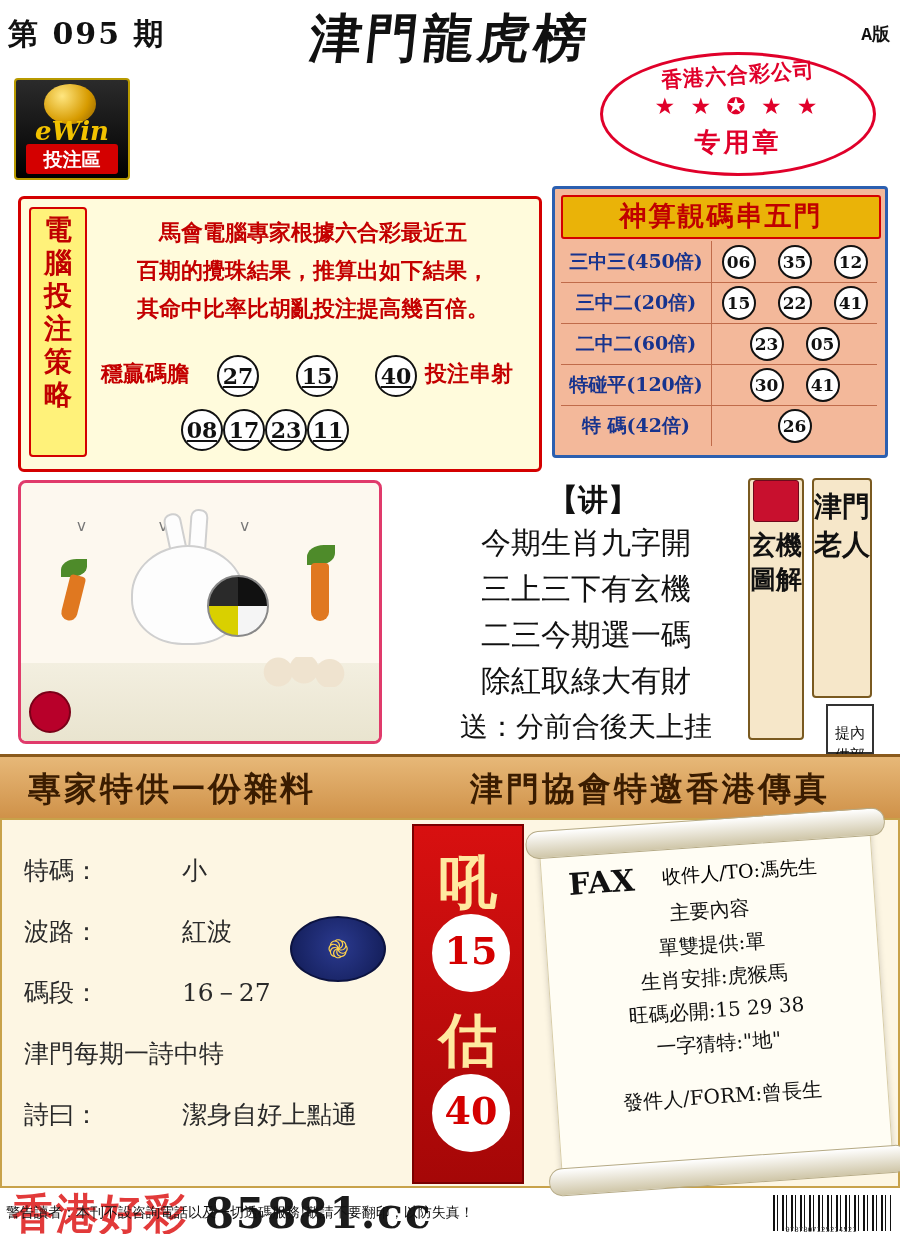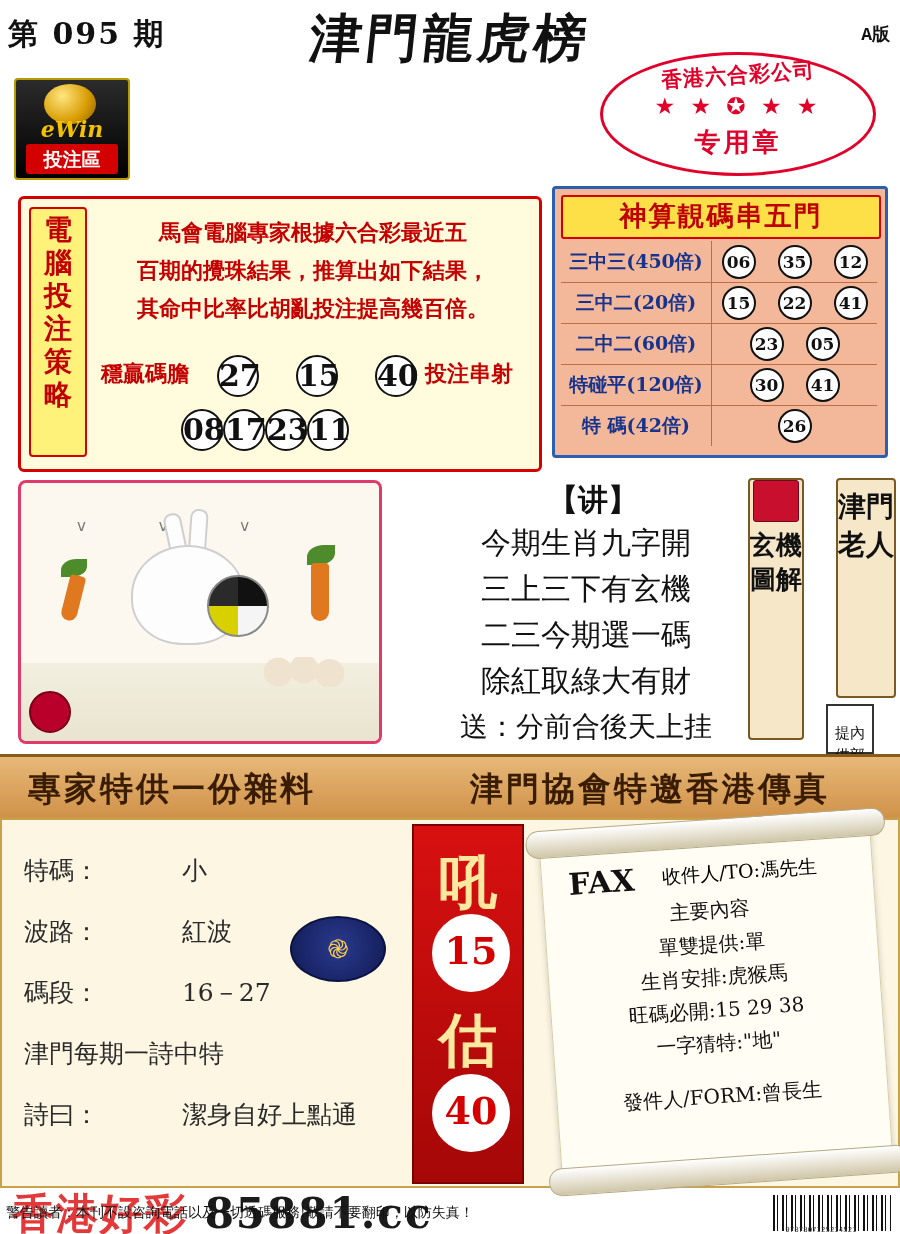--- a/index.html
+++ b/index.html
@@ -44,21 +44,21 @@
     position:absolute;left:14px;top:78px;width:112px;height:98px;
     background:linear-gradient(#2b2b2b,#000);border:2px solid #b89a00;border-radius:4px;
     overflow:hidden;
   }
   .ewin .ball{
     position:absolute;left:28px;top:4px;width:52px;height:40px;border-radius:50%;
     background:radial-gradient(circle at 35% 30%,#ffe680,#d79b00 60%,#8a5c00);
   }
   .ewin .word{
     position:absolute;left:0;top:36px;width:100%;text-align:center;color:#f2c200;
-    font-size:22px;font-weight:bold;font-family:"DejaVu Serif", serif;font-style:italic;
+    font-size:26px;font-weight:bold;font-family:"DejaVu Serif", serif;font-style:italic;
   }
   .ewin .sub{
     position:absolute;left:10px;top:64px;width:92px;height:30px;background:#d40000;
     color:#fff;font-size:19px;font-weight:bold;text-align:center;line-height:30px;
     font-family:"DejaVu Serif", serif;border-radius:3px;
   }
 
   
   .strategy{
     position:absolute;left:18px;top:196px;width:518px;height:270px;
@@ -79,34 +79,35 @@
     position:absolute;left:80px;top:160px;color:#c40000;font-size:22px;font-weight:bold;
     font-family:"DejaVu Serif", serif;
   }
   .strategy .rowlabel-r{
     position:absolute;left:404px;top:160px;color:#c40000;font-size:22px;font-weight:bold;
     font-family:"DejaVu Serif", serif;
   }
   .ball-n{
     display:inline-block;width:38px;height:38px;border-radius:50%;
     border:2px solid #111;background:#fff;color:#111;
-    font-size:30px;font-weight:bold;text-align:center;line-height:38px;
-    font-family:"DejaVu Serif", serif;
+    font-size:22px;font-weight:bold;text-align:center;line-height:38px;
+    font-family:"DejaVu Serif", serif;
+    text-decoration:underline;
   }
   .strategy .row1{position:absolute;left:196px;top:156px;width:200px;display:flex;justify-content:space-between;}
   .strategy .row2{position:absolute;left:160px;top:210px;width:270px;display:flex;}
 
   
   .rtable{
     position:absolute;left:552px;top:186px;width:330px;height:266px;
     background:#f3b89a;border:3px solid #2b5fb0;border-radius:4px;
   }
   .rtable .thead{
     position:absolute;left:6px;top:6px;width:316px;height:40px;
-    background:#fde047;border:2px solid #d40000;border-radius:3px;
+    background:#eab308;border:2px solid #d40000;border-radius:3px;
     color:#c00000;font-size:27px;font-weight:bold;text-align:center;line-height:38px;
     font-family:"DejaVu Serif", serif;letter-spacing:2px;
   }
   .rtable .tr{
     position:absolute;left:6px;width:316px;height:41px;
     border-bottom:1px solid #c06b4a;display:flex;align-items:center;
   }
   .rtable .tl{
     width:150px;text-align:center;color:#17338e;font-size:19px;font-weight:bold;
     font-family:"DejaVu Serif", serif;
@@ -167,21 +168,21 @@
   .vbox1 .emblem{
     width:44px;height:40px;margin:0 auto 6px;background:#c8102e;border:1px solid #6e0a1c;border-radius:3px;
   }
   .vbox1 .vtxt{
     color:#111;font-size:26px;font-weight:bold;line-height:34px;font-family:"DejaVu Serif", serif;
   }
   .vbox2{
     position:absolute;left:812px;top:478px;width:60px;height:220px;
     background:#f6e7c9;border:2px solid #7a5a20;border-radius:4px;
     color:#111;font-size:28px;font-weight:bold;line-height:38px;text-align:center;
-    font-family:"DejaVu Serif", serif;padding-top:8px;box-sizing:border-box;margin-left:24px;
+    font-family:"DejaVu Serif", serif;padding-top:8px;box-sizing:border-box;
   }
   .vbox3{
     position:absolute;left:826px;top:704px;width:48px;height:50px;
     background:#fff;border:2px solid #333;color:#111;font-size:15px;line-height:22px;
     text-align:center;font-family:"DejaVu Serif", serif;padding-top:16px;box-sizing:border-box;
   }
 
   
   .banner{
     position:absolute;left:0;top:754px;width:900px;height:62px;

